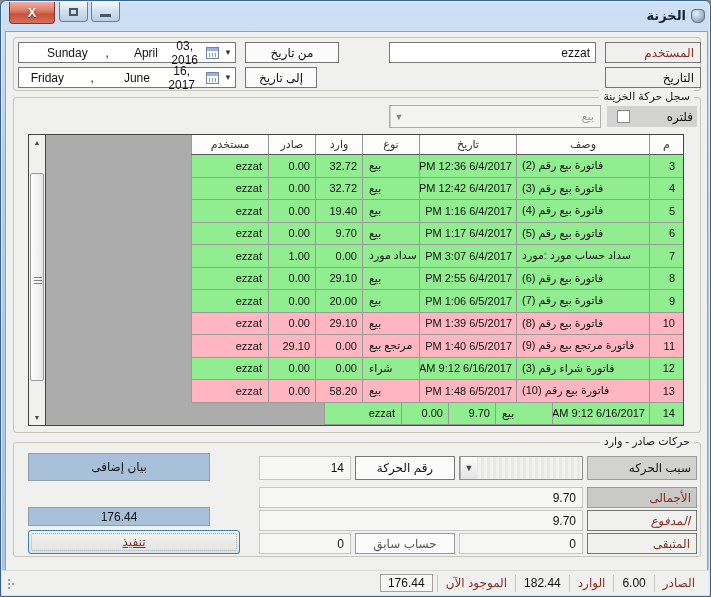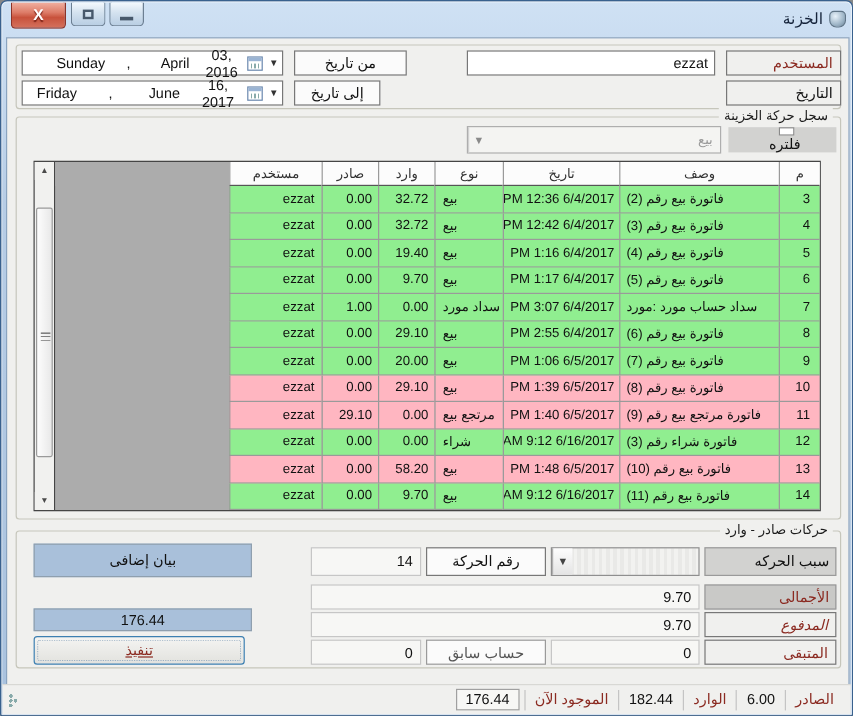--- a/index.html
+++ b/index.html
@@ -9,21 +9,21 @@
   }
   #win {
     position:relative; width:711px; height:597px;
     background:linear-gradient(#cfe1f4,#b7cde6 28%,#a9c2de);
     border:1px solid #39618e; border-radius:6px 6px 2px 2px;
     box-shadow:inset 0 0 0 1px rgba(255,255,255,.55);
     overflow:hidden; font-size:12px; color:#111;
   }
   
   .titlebar { position:absolute; left:0; top:0; width:711px; height:30px; }
-  .title { position:absolute; right:26px; top:7px; font-weight:normal; font-size:13px; color:#15233a; }
+  .title { position:absolute; right:26px; top:7px; font-weight:bold; font-size:13px; color:#15233a; }
   .app-icon { position:absolute; right:7px; top:8px; width:14px; height:14px; border-radius:4px 4px 6px 6px;
     background:radial-gradient(circle at 35% 30%, #e8f2fa, #9fb6c8 60%, #6c8598); border:1px solid #5f7486; }
   .winbtn { position:absolute; top:1px; height:20px; border:1px solid #6c7f92; border-top:none;
     border-radius:0 0 4px 4px; background:linear-gradient(#f4f9fd,#d4e2ef 45%,#b9cee3);
     display:flex; align-items:center; justify-content:center; cursor:default; }
   .btn-close { left:8px; width:46px; height:22px; border-color:#8c3328;
     background:linear-gradient(#f0b0a0,#dd7c68 40%,#c8523c 60%,#d4705c); }
   .btn-close .x { color:#fff; font-weight:bold; font-size:13px; text-shadow:0 1px 1px #7a2015; }
   .btn-max { left:58px; width:29px; }
   .btn-max .box { width:9px; height:8px; border:2px solid #47586b; background:transparent; }
@@ -48,21 +48,21 @@
     display:flex; align-items:center; font-size:12px; direction:ltr; padding-left:6px; }
   .datepicker .part { flex:1; text-align:center; }
   .cal-icon { width:13px; height:12px; border:1px solid #6a88ae; background:#fff; margin:0 2px;
     position:relative; }
   .cal-icon:before { content:""; position:absolute; left:0; top:0; right:0; height:3px; background:#9ab4d4; }
   .cal-icon:after { content:""; position:absolute; left:2px; top:5px; width:7px; height:4px;
     background:repeating-linear-gradient(90deg,#8aa 0 1px,transparent 1px 3px); }
   .dd-arrow { font-size:8px; color:#333; margin:0 3px; }
   
   .filter-strip { position:absolute; background:#d2d2d0; display:flex; align-items:center;
-    padding:0 4px; font-size:12px;flex-direction:column; }
+    padding:0 4px; font-size:12px; }
   .checkbox { width:13px; height:13px; background:#fff; border:1px solid #8a8a8a; margin-left:6px; }
   .combo { position:absolute; border:1px solid #aeaeae; background:#f4f4f2;
     display:flex; align-items:center; direction:rtl; font-size:11px; }
   .combo .val { flex:1; text-align:right; padding:0 6px; color:#9a9a9a; }
   .combo .btn { width:17px; height:100%; display:flex; align-items:center; justify-content:center;
     color:#8a8a8a; font-size:9px; border-left:1px solid #d0d0d0; }
   .combo2 { background:repeating-linear-gradient(90deg,#f2f2f0 0 3px,#e9e9e7 3px 6px); border-color:#8f8f8f; }
   .combo2 .btn { color:#444; background:linear-gradient(#fdfdfd,#e4e4e4); border-left:1px solid #b0b0b0; }
   
   .table { position:absolute; left:27px; top:133px; width:656px; height:292px;
@@ -303,21 +303,20 @@
             <div class="cell c-desc">فاتورة بيع رقم (10)</div>
             <div class="cell c-date">PM 1:48 6/5/2017</div>
             <div class="cell c-type">بيع</div>
             <div class="cell c-in">58.20</div>
             <div class="cell c-out">0.00</div>
             <div class="cell c-user">ezzat</div>
             <div class="cell c-fill"></div>
           </div>
           <div class="trow green">
             <div class="cell c-no">14</div>
-            <div class="cell c-desc">فاتورة بيع رقم (11)</div>
             <div class="cell c-date">AM 9:12 6/16/2017</div>
             <div class="cell c-type">بيع</div>
             <div class="cell c-in">9.70</div>
             <div class="cell c-out">0.00</div>
             <div class="cell c-user">ezzat</div>
             <div class="cell c-fill"></div>
           </div>
         </div>
     </div>
   </div>
@@ -339,21 +338,21 @@
   <div class="vfield" style="left:258px; top:486px; width:324px; height:21px;">9.70</div>
 
   <div class="boxlabel maroon" style="left:586px; top:509px; width:110px; height:21px;font-style:italic;">المدفوع</div>
   <div class="vfield" style="left:258px; top:509px; width:324px; height:21px;">9.70</div>
   <div class="bluepanel" style="left:27px; top:506px; width:182px; height:19px;">176.44</div>
 
   <div class="boxlabel maroon" style="left:586px; top:532px; width:110px; height:21px;">المتبقى</div>
   <div class="vfield" style="left:458px; top:532px; width:124px; height:21px;">0</div>
   <div class="btnlabel" style="left:354px; top:532px; width:100px; height:21px; border-color:#9a9a9a; color:#555;">حساب سابق</div>
   <div class="vfield" style="left:258px; top:532px; width:92px; height:21px;">0</div>
-  <div class="exec-btn" style="left:27px; top:529px; width:176px; height:24px;">
+  <div class="exec-btn" style="left:27px; top:529px; width:212px; height:24px;">
     <span class="t">تنفيذ</span>
   </div>
 
   <div class="statusbar">
     <span class="seg lab">الصادر</span>
     <span class="seg">6.00</span>
     <span class="seg lab">الوارد</span>
     <span class="seg">182.44</span>
     <span class="seg lab">الموجود الآن</span>
     <span class="now-box">176.44</span>

